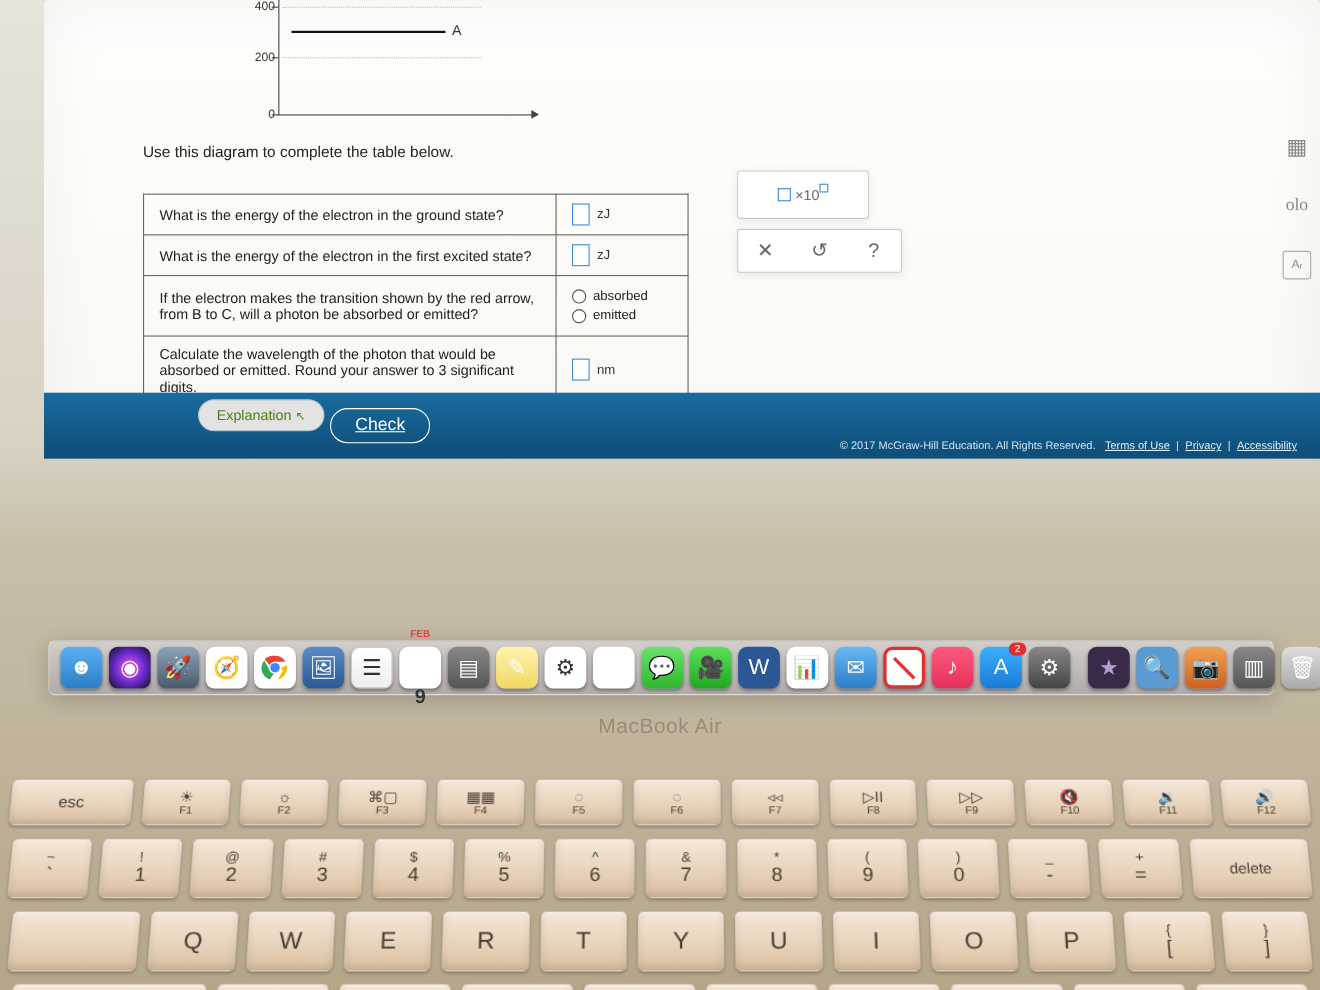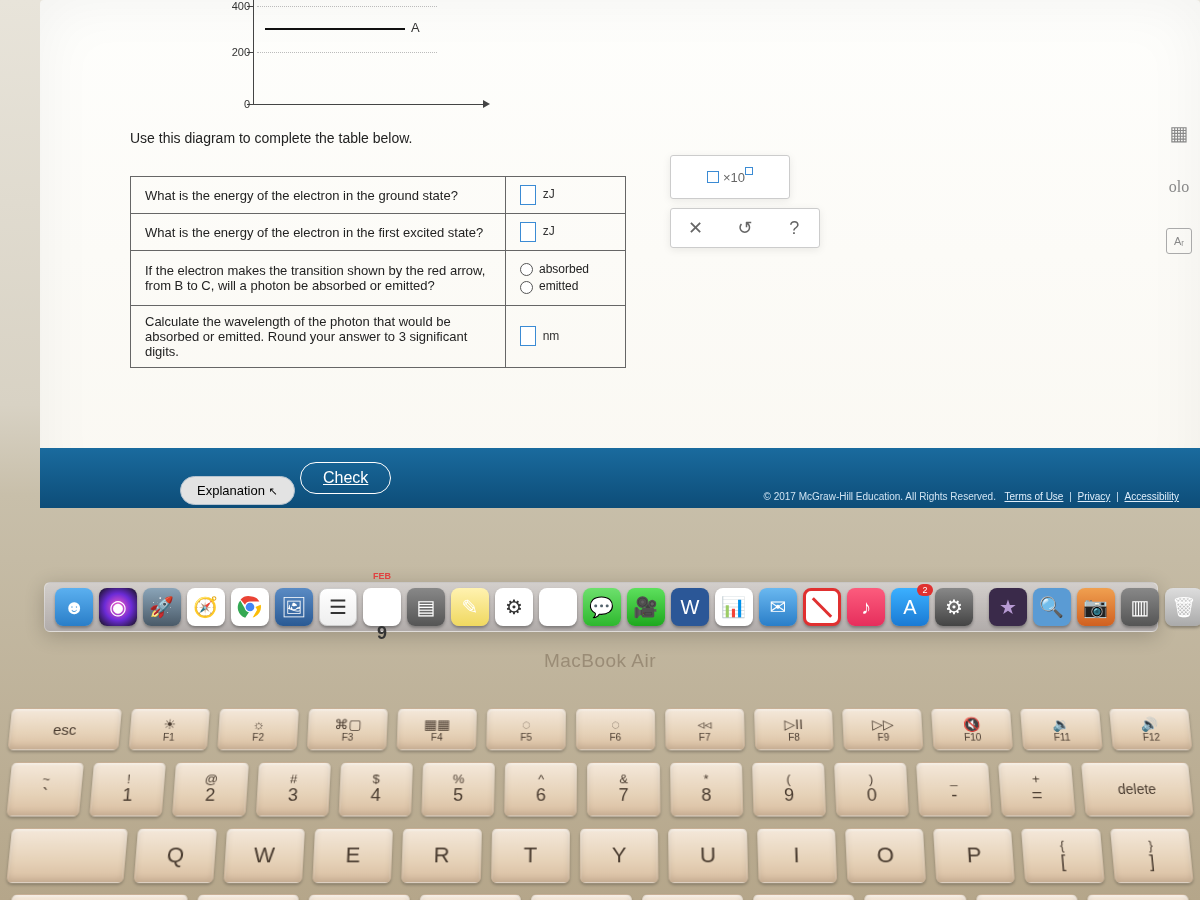--- a/index.html
+++ b/index.html
@@ -7,21 +7,21 @@
     font-family: Arial, Helvetica, sans-serif;
     background: linear-gradient(180deg, #e8e4da 0%, #d8d2c4 45%, #c8bfaa 55%, #b5a68a 100%);
     width: 1200px;
     height: 900px;
     overflow: hidden;
     position: relative;
   }
   .screen {
     position: absolute;
     top: 0; left: 40px; right: 0;
-    height: 508px;
+    height: 417px;
     background: linear-gradient(180deg, #fefefc 0%, #faf8f2 100%);
     border-radius: 4px;
     box-shadow: inset 0 0 60px rgba(0,0,0,0.05);
   }
   .content {
     position: absolute;
     left: 90px; top: 0; right: 40px;
     font-size: 14px;
     color: #333;
   }
@@ -119,24 +119,24 @@
     color:#888; font-size:20px;
   }
   .rt-item { width:26px;height:26px;display:flex;align-items:center;justify-content:center; }
 
   .bottom-bar {
     position:absolute; left:0; right:0; bottom:0;
     height: 60px;
     background: linear-gradient(180deg, #1a6b9e 0%, #0d4d78 100%);
   }
   .explanation-btn {
-    position:absolute; left: 140px; top: 28px;
+    position:absolute; left: 140px; top: 6px;
     padding: 6px 16px;
     border: 1px solid #b6c3cf; border-radius: 18px;
-    background: #e3e3e3; color:#000000; font-size:13px;
+    background: #e3e3e3; color:#4d7c0f; font-size:13px;
     cursor:pointer;
   }
   .explanation-btn .cursor { font-size:11px; }
   .check-btn {
     position:absolute; left: 260px; top: 14px;
     padding: 6px 22px;
     border: 1px solid #fff; border-radius: 18px;
     background: transparent; color:#fff; font-size:16px;
     cursor:pointer;
     text-decoration:underline;

